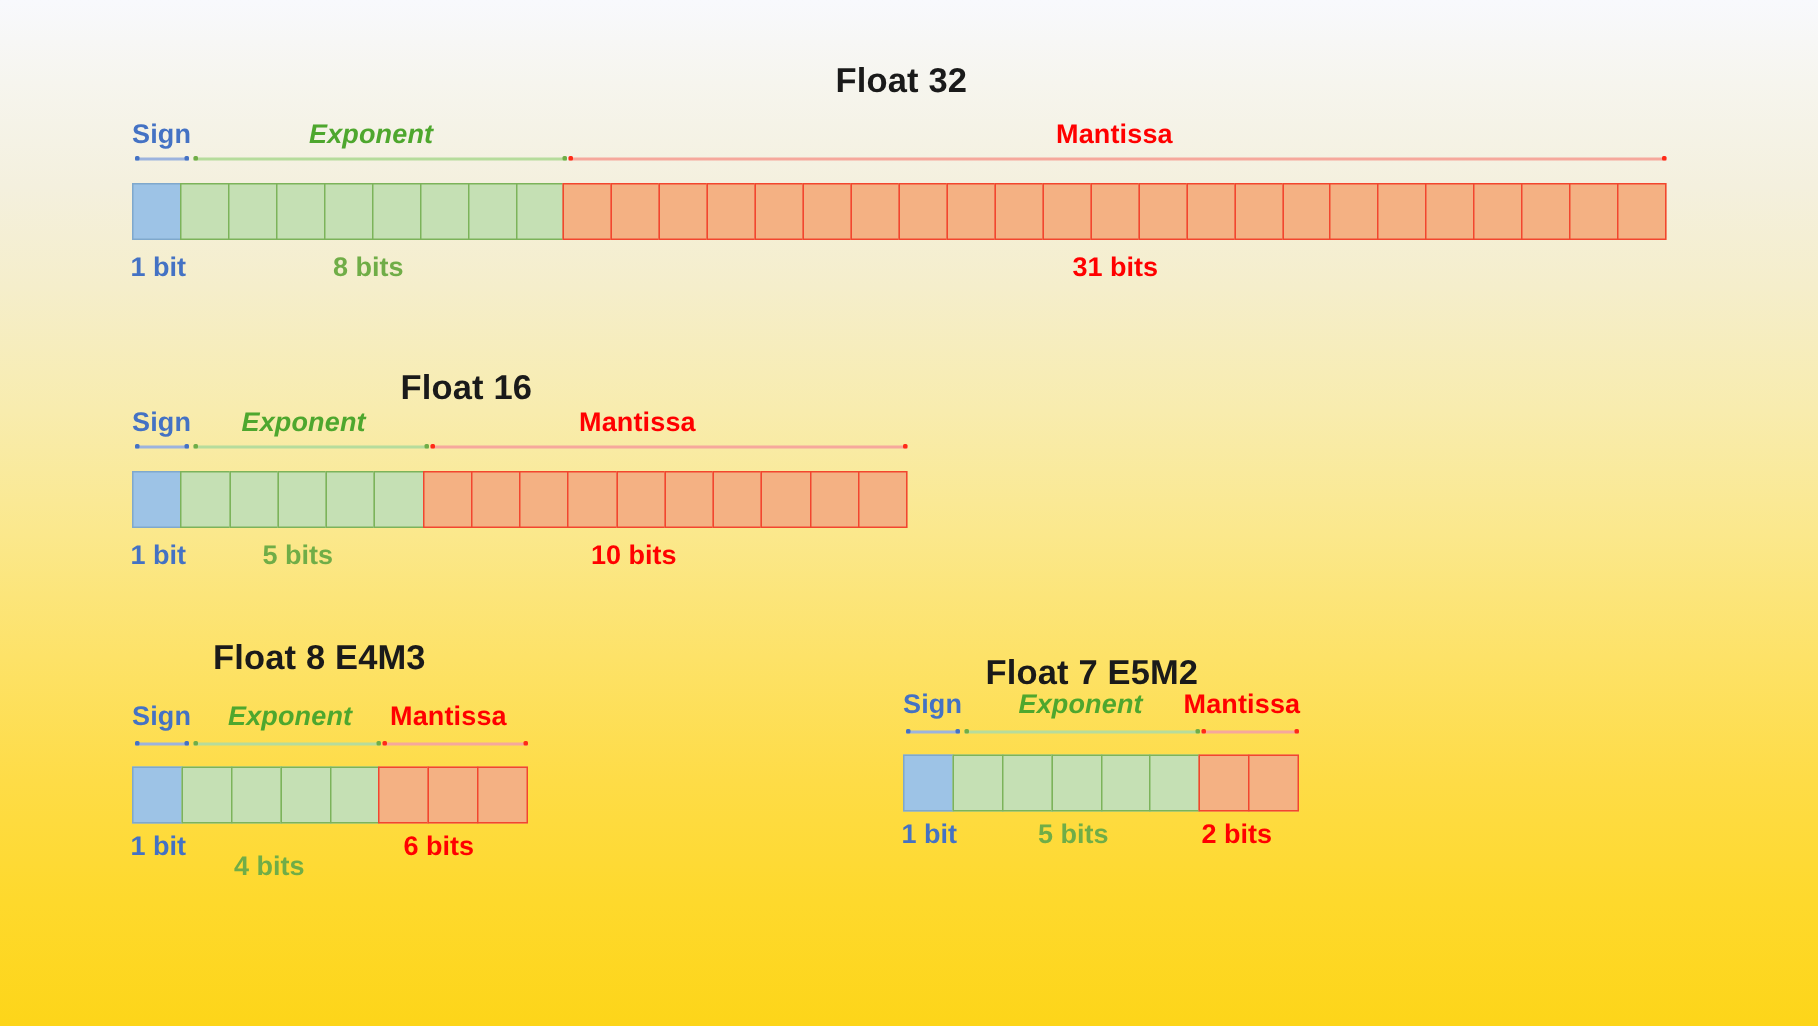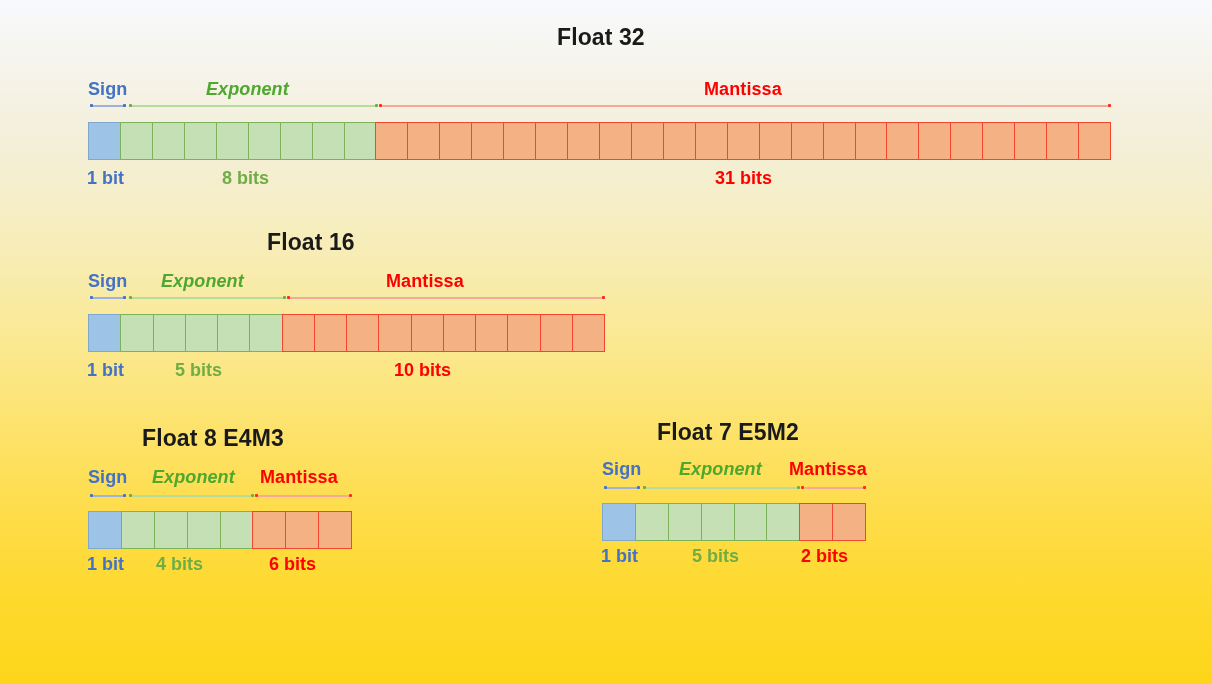--- a/index.html
+++ b/index.html
@@ -36,20 +36,21 @@
   
   .block { position: absolute; }
 
   .fmt-title {
     position: absolute;
     font-size: 23px;
     font-weight: bold;
     color: #1a1a1a;
     white-space: nowrap;
     letter-spacing: 0.1px;
+    margin-top: 16px;
   }
 
   .seg-label {
     position: absolute;
     font-size: 18px;
     font-weight: bold;
     white-space: nowrap;
     letter-spacing: 0.1px;
   }
   .seg-label.sign      { color: #4472c4; }
@@ -229,21 +230,21 @@
         <div class="cell mantissa" style="flex: 1 1 0px;"></div>
       </div>
 
     <div class="bits-label sign" style="left:87px; top:360px;">1 bit</div>
     <div class="bits-label exponent" style="left:175px; top:360px;">5 bits</div>
     <div class="bits-label mantissa" style="left:394px; top:360px;">10 bits</div>
   </div>
 
   <div class="block">
 
-    <div class="fmt-title" style="left:142px; top:425px;text-align:center;">Float 8 E4M3</div>
+    <div class="fmt-title" style="left:142px; top:409px;text-align:center;">Float 8 E4M3</div>
 
     <div class="seg-label sign" style="left:88px; top:467px;">Sign</div>
     <div class="seg-label exponent" style="left:152px; top:467px;">Exponent</div>
     <div class="seg-label mantissa" style="left:260px; top:467px;">Mantissa</div>
 
     <div class="span-rule sign" style="left:90px; top:494px; width:36px;">
       <span class="line"></span>
         <span class="cap l"></span>
         <span class="cap r"></span>
     </div>
@@ -263,21 +264,21 @@
         <div class="cell exponent" style="flex: 1 1 0px;"></div>
         <div class="cell exponent" style="flex: 1 1 0px;"></div>
         <div class="cell exponent" style="flex: 1 1 0px;"></div>
         <div class="cell exponent" style="flex: 1 1 0px;"></div>
         <div class="cell mantissa" style="flex: 1 1 0px;"></div>
         <div class="cell mantissa" style="flex: 1 1 0px;"></div>
         <div class="cell mantissa" style="flex: 1 1 0px;"></div>
       </div>
 
     <div class="bits-label sign" style="left:87px; top:554px;">1 bit</div>
-    <div class="bits-label exponent" style="left:156px; top:554px;">4 bits</div>
+    <div class="bits-label exponent" style="left:156px; top:567px;">4 bits</div>
     <div class="bits-label mantissa" style="left:269px; top:554px;">6 bits</div>
   </div>
 
   <div class="block">
 
     <div class="fmt-title" style="left:657px; top:419px;">Float 7 E5M2</div>
 
     <div class="seg-label sign" style="left:602px; top:459px;">Sign</div>
     <div class="seg-label exponent" style="left:679px; top:459px;">Exponent</div>
     <div class="seg-label mantissa" style="left:789px; top:459px;">Mantissa</div>

